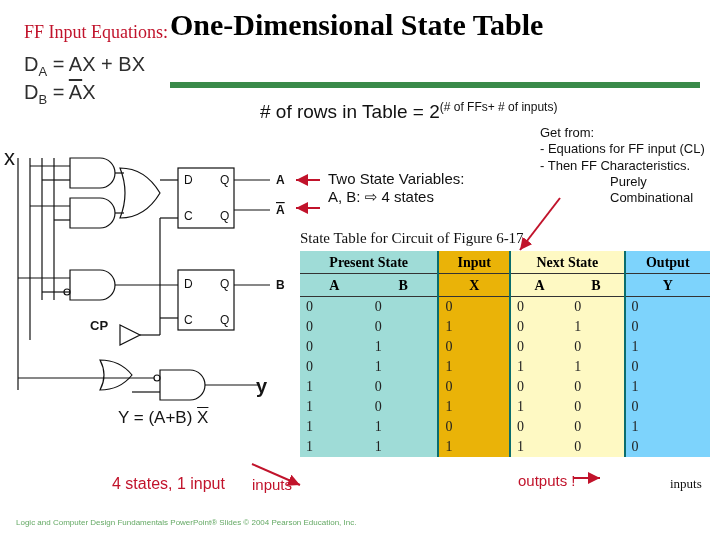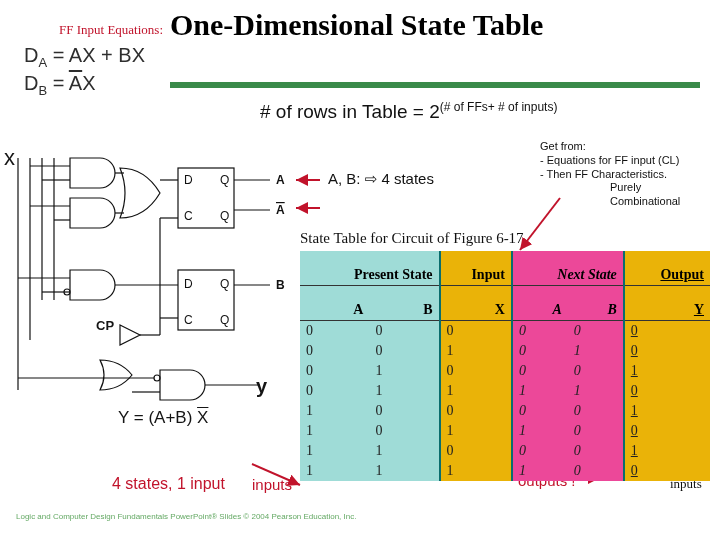--- a/index.html
+++ b/index.html
@@ -15,28 +15,27 @@
   .title {
     position: absolute;
     left: 170px; top: 8px;
     font-size: 30px;
     font-weight: bold;
     color: #000;
   }
   .ff-label {
     position: absolute;
     left: 24px; top: 22px;
-    font-size: 13px;
+    font-size: 18px;
     color: #c1132b;
     font-family: "Times New Roman", serif;
-    margin-left: 35px;
   }
   .equations {
     position: absolute;
-    left: 24px; top: 43px;
+    left: 24px; top: 52px;
     font-size: 20px;
     font-family: Arial, sans-serif;
     color: #2e2e2e;
     line-height: 1.25;
   }
   .sub { font-size: 13px; vertical-align: sub; }
   .overline { text-decoration: overline; }
   .underline-green {
     position: absolute;
     left: 170px; top: 82px;
@@ -54,41 +53,40 @@
   .two-state {
     position: absolute;
     left: 328px; top: 170px;
     font-size: 15px;
     font-family: Arial, sans-serif;
     color: #111;
     line-height: 1.2;
   }
   .get-from {
     position: absolute;
-    left: 540px; top: 140px;
-    font-size: 11px;
+    left: 540px; top: 125px;
+    font-size: 13px;
     font-family: Arial, sans-serif;
     color: #111;
     line-height: 1.25;
   }
   .x-label {
     position: absolute;
     left: 4px; top: 145px;
     font-size: 22px;
     font-family: Arial, sans-serif;
     color: #151515;
   }
   .cp-label {
     position: absolute;
     left: 90px; top: 318px;
     font-size: 13px;
     font-family: Arial, sans-serif;
     color: #151515;
     font-weight: bold;
-    margin-left: 6px;
   }
   .y-label {
     position: absolute;
     left: 256px; top: 375px;
     font-size: 20px;
     font-family: Arial, sans-serif;
     color: #151515;
     font-weight: bold;
   }
   .y-eq {
@@ -140,42 +138,42 @@
     margin-bottom: 4px;
   }
   table.state {
     border-collapse: collapse;
     width: 100%;
     font-family: "Times New Roman", serif;
     font-size: 14px;
   }
   table.state th {
     font-weight: bold;
-    text-align: right;
-    padding: 16px 6px 2px 6px;
+    text-align: center;
+    padding: 4px 6px 2px 6px;
     border-bottom: 1px solid #333;
   }
   table.state td {
     padding: 2px 6px;
     color: #222;
   }
   .hdr-row1 th { border-bottom: none; padding-bottom: 0; }
   .hdr-row2 th { padding-top: 0; }
   .ps-bg { background: #9fdcd7; }
   .in-bg { background: #eab308; }
-  .ns-bg { background: #ec4899; font-style: italic; }
-  .out-bg { background: #eab308; text-decoration: underline; }
+  .ns-bg { background: #fef9c3; }
+  .out-bg { background: #7dd3fc; }
   .vsep { border-left: 2px solid #0a6d6d; }
   svg.circuit-svg {
     position: absolute;
     left: 10px; top: 140px;
   }
   .logo {
     position: absolute;
-    left: 16px; bottom: 18px;
+    left: 16px; bottom: 12px;
     font-size: 8px;
     color: #6a6;
     font-family: Arial, sans-serif;
     line-height: 1.1;
   }
 </style>
 </head>
 <body>
 
 <div class="title">One-Dimensional State Table</div>
@@ -190,20 +188,21 @@
   </div>
 </div>
 
 <div class="underline-green"></div>
 
 <div class="rows-line">
   <span># of rows in Table = 2</span><span class="sup">(# of FFs+ # of inputs)</span>
 </div>
 
 <div class="two-state">
+  <div>Two State Variables:</div>
   <div>A, B: ⇨ 4 states</div>
 </div>
 
 <div class="get-from">
   <div>Get from:</div>
   <div>- Equations for FF input (CL)</div>
   <div>- Then FF Characteristics.</div>
   <div style="padding-left:70px;">Purely</div>
   <div style="padding-left:70px;">Combinational</div>
 </div>

